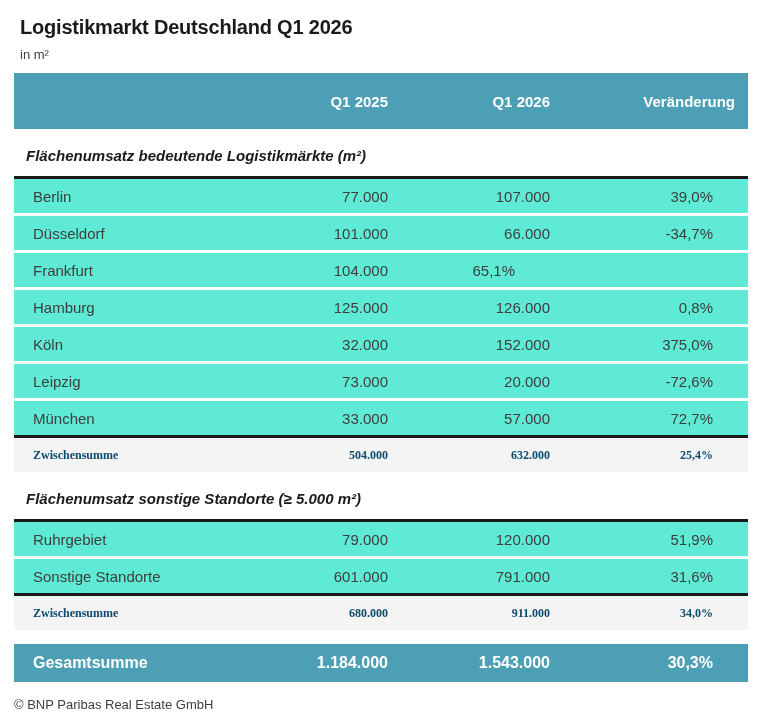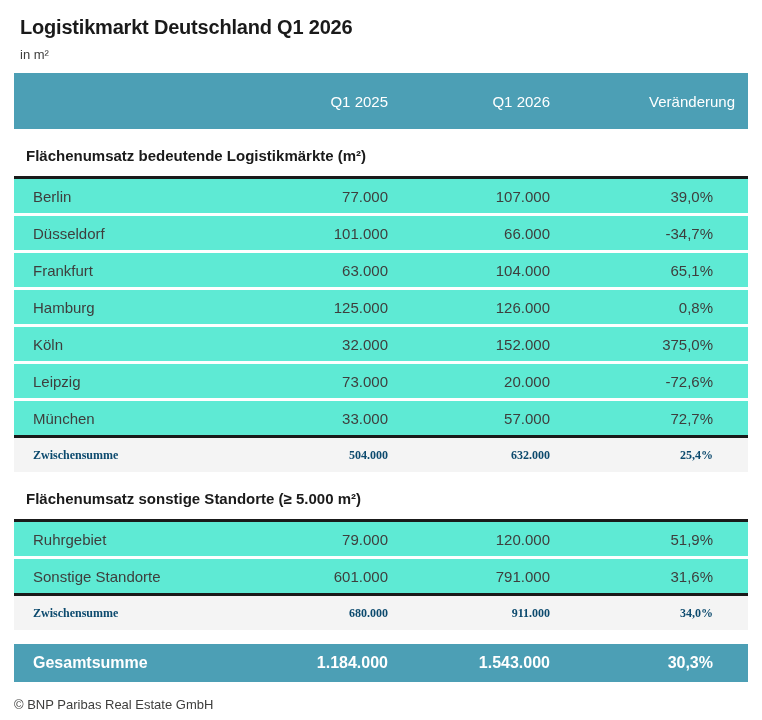--- a/index.html
+++ b/index.html
@@ -35,33 +35,34 @@
   .grid {
     display: grid;
     grid-template-columns: 1fr 170px 162px 198px;
     align-items: center;
   }
   .header-bar {
     margin-top: 11px;
     height: 56px;
     background: #4C9FB5;
     color: #ffffff;
-    font-weight: 400;
+    font-weight: 700;
     font-size: 15px;
   }
   .header-bar .cell-change { padding-right: 13px; }
   .cell-num { text-align: right; }
   .cell-change { text-align: right; padding-right: 35px; }
   .section-header {
     margin: 17px 0 10px 0;
     padding-left: 12px;
     font-size: 15px;
     font-weight: 700;
     color: #1A1A1A;
     line-height: 20px;
+    font-style: italic;
   }
   .hr {
     height: 3px;
     background: #1A1A1A;
   }
   .rows {
     display: flex;
     flex-direction: column;
     gap: 3px;
   }
@@ -123,21 +124,20 @@
         <div class="cell-change">39,0%</div>
       </div>
       <div class="grid t-row">
         <div class="cell-label">Düsseldorf</div>
         <div class="cell-num">101.000</div>
         <div class="cell-num">66.000</div>
         <div class="cell-change">-34,7%</div>
       </div>
       <div class="grid t-row">
         <div class="cell-label">Frankfurt</div>
-        <div class="cell-num">63.000</div>
         <div class="cell-num">104.000</div>
         <div class="cell-change">65,1%</div>
       </div>
       <div class="grid t-row">
         <div class="cell-label">Hamburg</div>
         <div class="cell-num">125.000</div>
         <div class="cell-num">126.000</div>
         <div class="cell-change">0,8%</div>
       </div>
       <div class="grid t-row">

